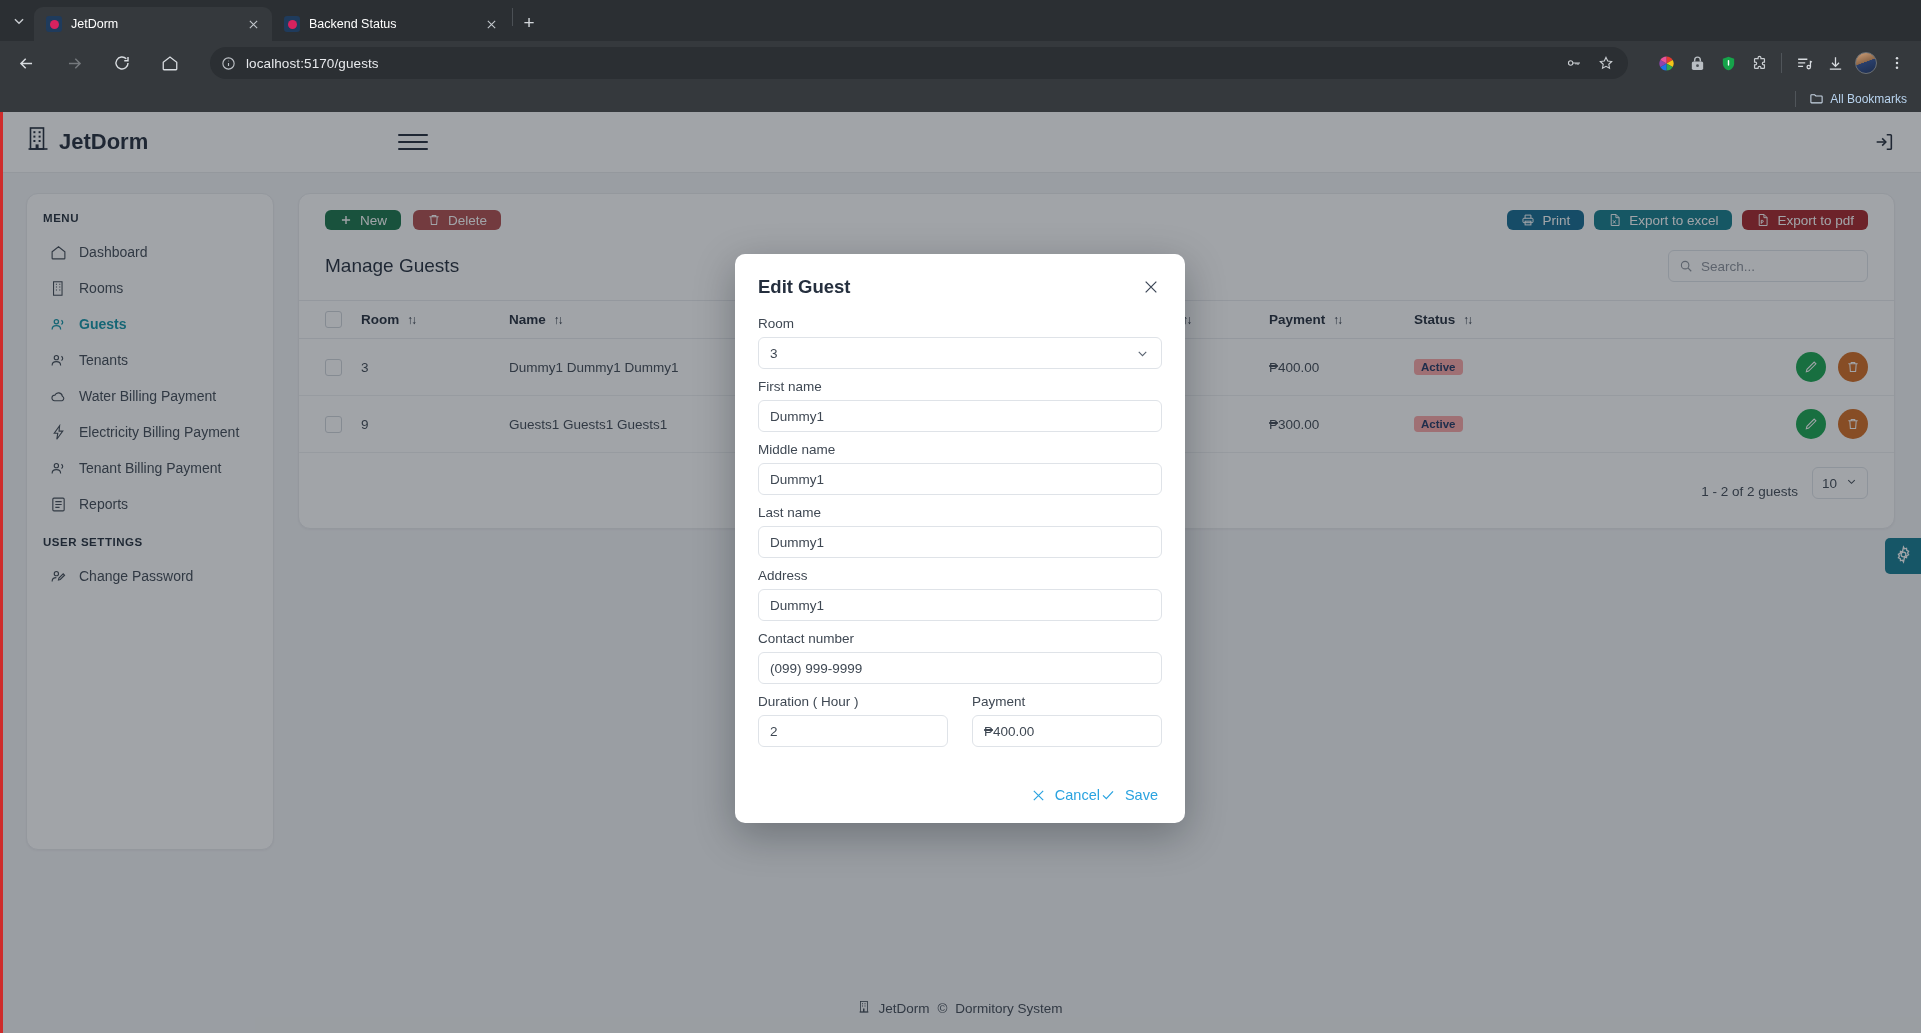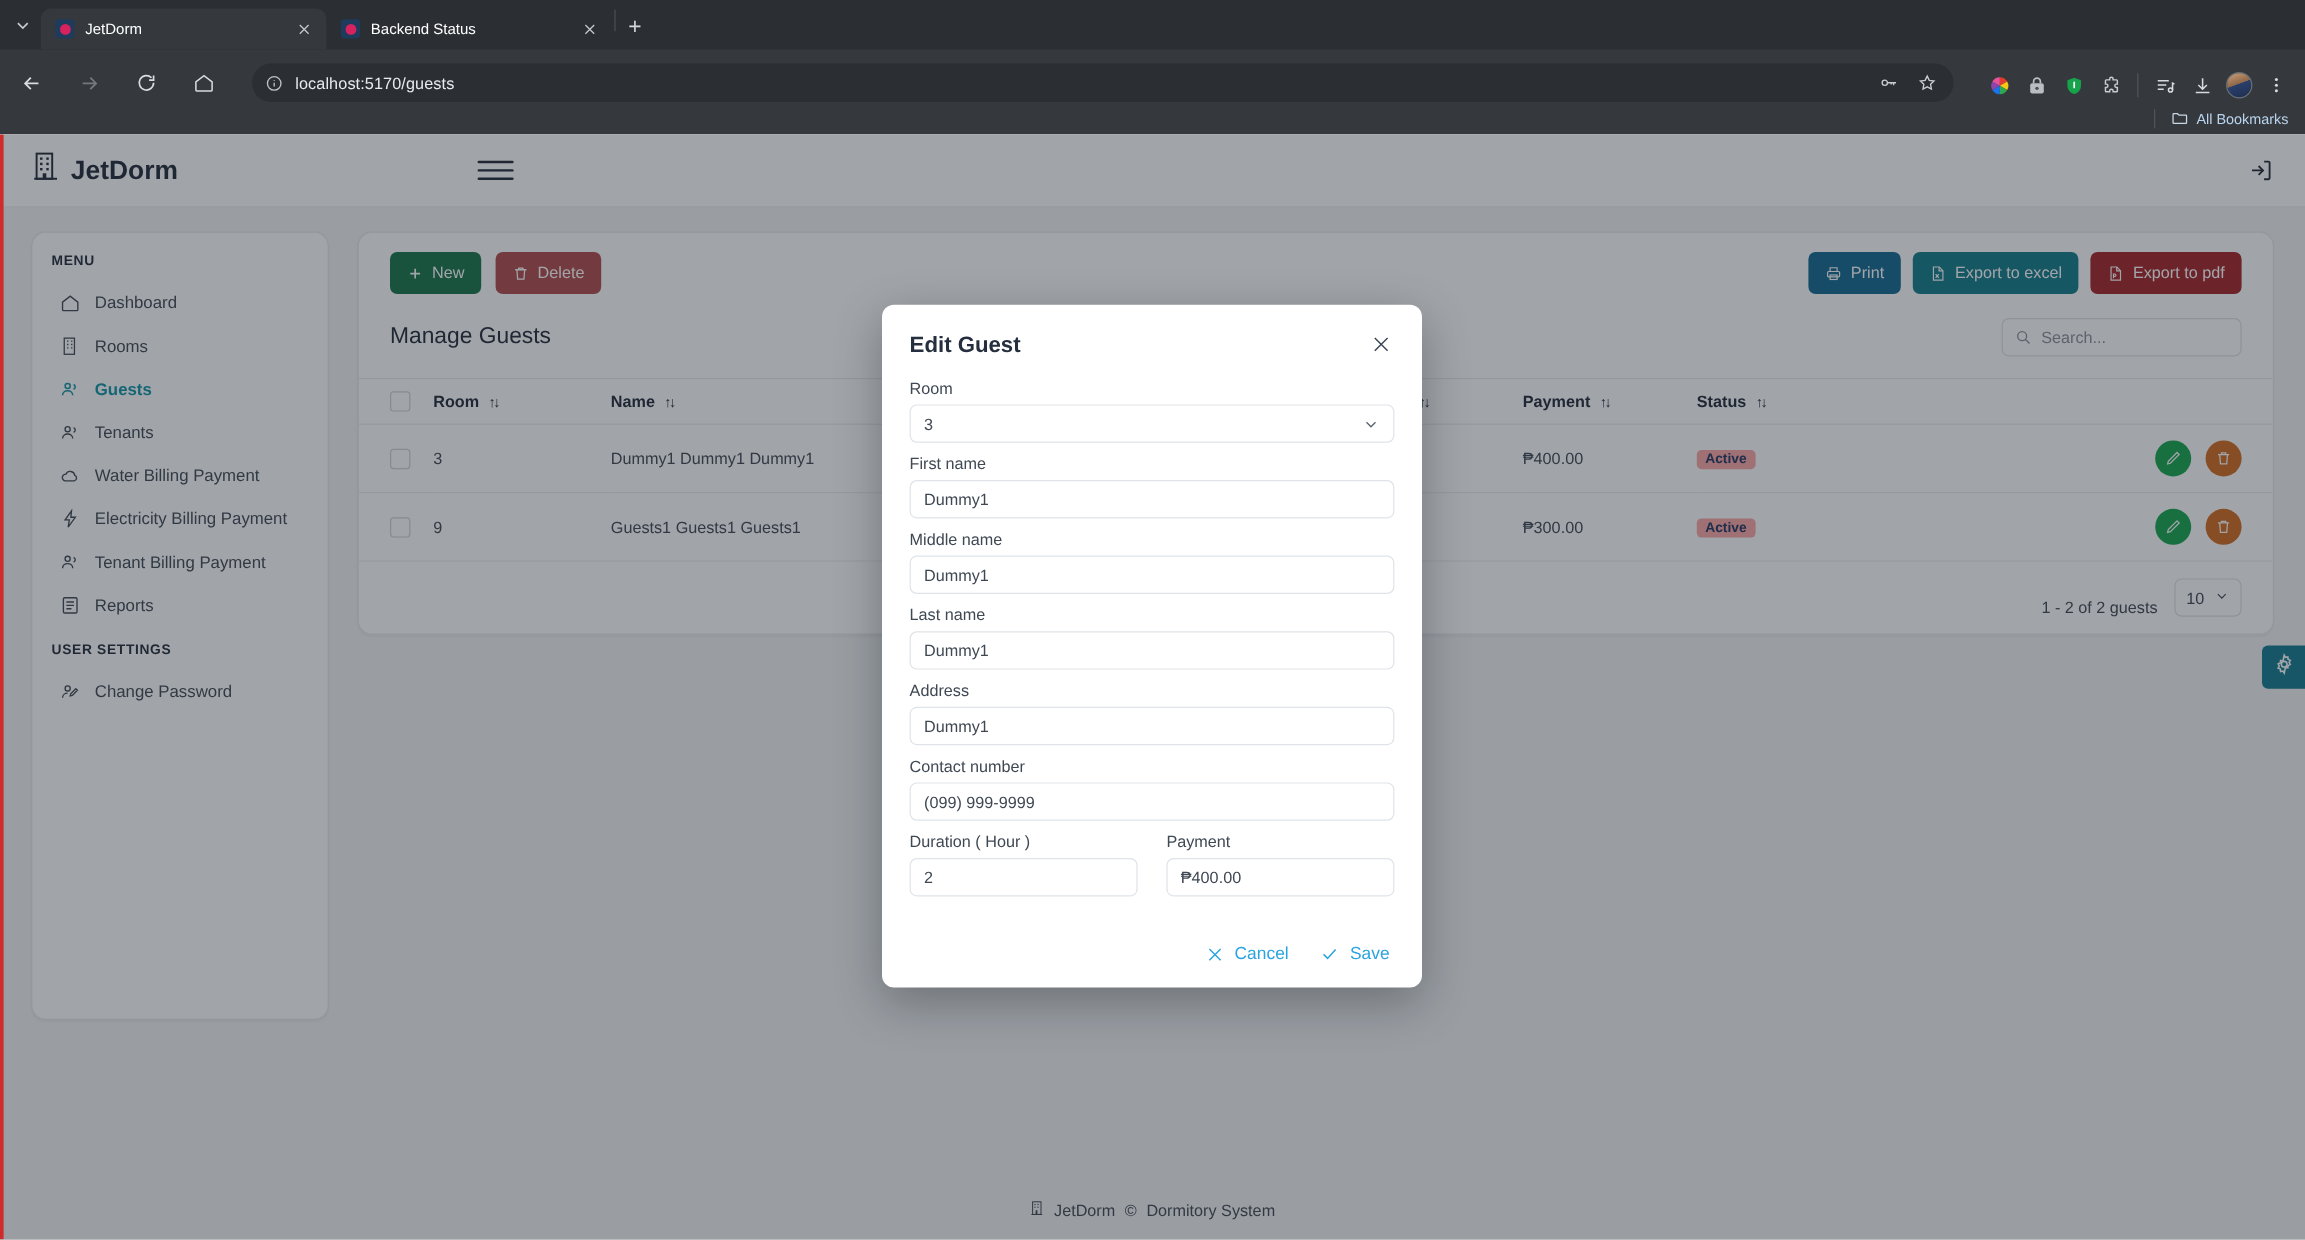--- a/index.html
+++ b/index.html
@@ -32,21 +32,21 @@
     display:flex; align-items:center; justify-content:center;
   }
   .tab .favicon .dot { width:9px;height:9px;border-radius:50%;background:#d6225f; }
   .tab .tab-title { flex:1; white-space:nowrap; overflow:hidden; text-overflow:ellipsis; }
   .tab .tab-close { width:18px;height:18px;display:flex;align-items:center;justify-content:center;
     color:#c2c7cc; font-size:14px; line-height:1; border-radius:50%; }
   .tab-sep { width:1px; height:18px; background:#4b5055; align-self:center; margin:0 2px 8px 2px;}
   .newtab { width:28px;height:28px; display:flex;align-items:center;justify-content:center;
     color:#d3d7db; font-size:19px; margin-bottom:4px; }
 
-  .toolbar { height:44px; background:#35393d; display:flex; align-items:flex-end; padding:0 10px; gap:16px; }
+  .toolbar { height:44px; background:#35393d; display:flex; align-items:center; padding:0 10px; gap:16px; }
   .tb-btn { width:32px;height:32px; display:flex;align-items:center;justify-content:center;
     border-radius:50%; color:#d8dce0; }
   .tb-btn.dim { color:#75797d; }
   .omnibox {
     flex:1; height:32px; background:#2b2f33; border-radius:16px; display:flex; align-items:center;
     padding:0 10px 0 8px; gap:8px; margin:0 8px;
   }
   .omnibox .site-icon { width:20px;height:20px;display:flex;align-items:center;justify-content:center;color:#bdc1c6;}
   .omnibox .url { flex:1; color:#e8eaed; font-size:13.5px; letter-spacing:.1px;}
   .omnibox .ob-icon { width:24px;height:24px;display:flex;align-items:center;justify-content:center;color:#c9cdd1;}
@@ -91,21 +91,21 @@
   .menu-item.active { color:#0f94a8; font-weight:700; }
   .menu-item .mi-ico { width:18px;height:18px;flex:0 0 18px; display:flex;align-items:center;justify-content:center;}
   .menu-gap { height:14px; }
 
   .content {
     flex:1; background:#ffffff; border-radius:12px; border:1px solid #e8eaed;
     height:336px; position:relative; box-shadow:0 1px 2px rgba(16,24,40,.04);
   }
 
   .toolbar-row { display:flex; align-items:center; padding:16px 26px; border-bottom:0; }
-  .btn { height:35px; border-radius:6px; display:inline-flex; align-items:center; gap:7px;
+  .btn { height:20px; border-radius:6px; display:inline-flex; align-items:center; gap:7px;
     padding:0 14px; font-size:13.5px; color:#fff; border:none; white-space:nowrap; }
   .btn .bi { display:flex; align-items:center; }
   .btn-new { background:#157347; }
   .btn-delete { background:#b04a4a; margin-left:12px; }
   .btn-print { background:#10688f; }
   .btn-excel { background:#117a8b; margin-left:10px; }
   .btn-pdf { background:#a52226; margin-left:10px; }
   .toolbar-right { margin-left:auto; display:flex; align-items:center; }
 
   .section-head { display:flex; align-items:center; padding:4px 26px 18px 26px; }
@@ -171,21 +171,21 @@
   .fld { margin-bottom:10px; }
   .fld-label { font-size:13.5px; color:#3f4853; margin-bottom:6px; }
   .fld-input {
     height:32px; border:1px solid #dfe3e8; border-radius:6px; display:flex; align-items:center;
     padding:0 11px; font-size:13.5px; color:#3f4853; background:#fff;
   }
   .fld-input.select { justify-content:space-between; }
   .fld-input .caret { color:#5a6472; display:flex; }
   .fld-row { display:flex; gap:24px; }
   .fld-row .fld { flex:1; }
-  .modal-actions { display:flex; justify-content:flex-end; gap:26px; margin-top:30px; padding-right:4px;}
+  .modal-actions { display:flex; justify-content:flex-end; margin-top:30px; padding-right:4px;}
   .link-btn { display:inline-flex; align-items:center; gap:9px; font-size:14.5px; color:#2aa3e0; }
   .link-btn .lb-ico { display:flex; }
 </style>
 </head>
 <body>
 
 <div class="browser">
 
   <div class="tabstrip">
     <div class="tabstrip-left">

